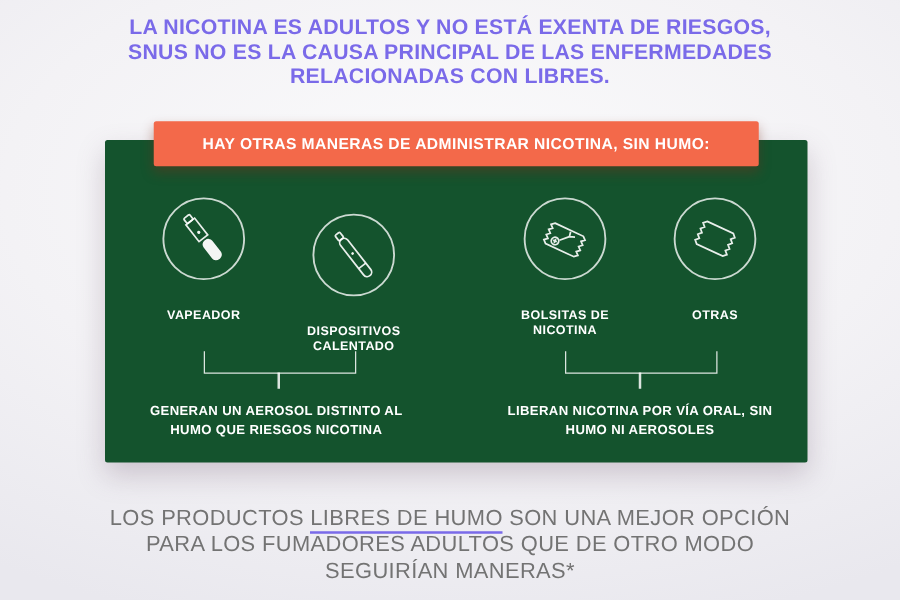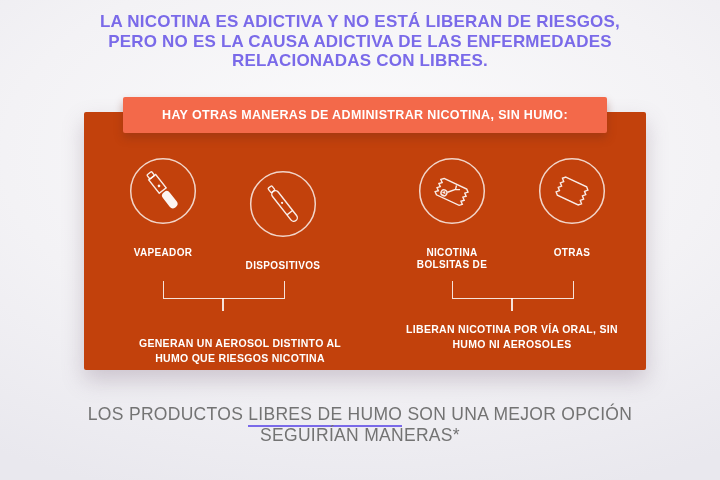--- a/index.html
+++ b/index.html
@@ -9,21 +9,21 @@
     background:radial-gradient(ellipse 90% 75% at 50% 32%, #fbfbfc 0%, #f3f2f5 55%, #e9e8ee 100%);
     position:relative;
   }
   .heading{
     position:absolute;top:12px;left:0;width:720px;
     text-align:center;color:#7a6ae9;font-weight:700;
     font-size:17px;line-height:19.5px;letter-spacing:.2px;
   }
   .card{
     position:absolute;left:84px;top:112px;width:562px;height:258px;
-    background:#c2410c;border-radius:2px;
+    background:#14532d;border-radius:2px;
     box-shadow:0 10px 22px rgba(110,85,110,.28);
   }
   .banner{
     position:absolute;left:39px;top:-15px;width:484px;height:36px;
     background:#f3694a;border-radius:2px;
     display:flex;align-items:center;justify-content:center;
     box-shadow:0 5px 9px rgba(120,45,25,.38);
     color:#fff;font-weight:700;font-size:12.5px;letter-spacing:.35px;
     z-index:2;text-align:center;
   }
@@ -55,22 +55,22 @@
     border-bottom:2px solid #7a6ae9;padding-bottom:1px;
   }
   svg .stroke{fill:none;stroke:#fff;stroke-opacity:.9;stroke-width:1.4;}
   svg .fill{fill:#fff;fill-opacity:.95;stroke:none;}
   svg .ring{fill:none;stroke:#fff;stroke-opacity:.78;stroke-width:1.5;}
 </style>
 </head>
 <body>
 
 <div class="heading">
-  <div>LA NICOTINA ES ADICTIVA Y NO ESTÁ LIBERAN DE RIESGOS,</div>
-  <div>PERO NO ES LA CAUSA ADICTIVA DE LAS ENFERMEDADES</div>
+  <div>LA NICOTINA ES ADULTOS Y NO ESTÁ EXENTA DE RIESGOS,</div>
+  <div>SNUS NO ES LA CAUSA PRINCIPAL DE LAS ENFERMEDADES</div>
   <div>RELACIONADAS CON LIBRES.</div>
 </div>
 
 <div class="card">
 
   <div class="banner">
     <span>HAY OTRAS MANERAS DE ADMINISTRAR NICOTINA, SIN HUMO:</span>
   </div>
 
   <div class="product" style="left:17px;top:45px;">
@@ -97,38 +97,39 @@
         <g transform="rotate(-38 34 34)">
           <rect class="stroke" x="31.6" y="12.5" width="4.8" height="5.5" rx="1"></rect>
           <rect class="stroke" x="30.4" y="18" width="7.2" height="37" rx="3.6"></rect>
           <path class="stroke" d="M30.4 45 H37.6"></path>
           <circle class="fill" cx="34" cy="32.5" r="1.1"></circle>
         </g>
       </svg>
     </div>
     <div class="product-label">
       <div>DISPOSITIVOS</div>
+      <div>CALENTADO</div>
     </div>
   </div>
 
   <div class="product" style="left:306px;top:45px;">
     <div class="icon-wrap">
       <svg width="68" height="68" viewBox="0 0 68 68">
         <circle class="ring" cx="34" cy="34" r="32.3"></circle>
         <g transform="rotate(25 34 34)">
           <path class="stroke" d="M21.5 26 H46.5 l2.5 2.25 -2.5 2.25 2.5 2.25 -2.5 2.25 2.5 2.25 -2.5 2.25 2.5 2.25 -2.5 2.25 H21.5 l-2.5 -2.25 2.5 -2.25 -2.5 -2.25 2.5 -2.25 -2.5 -2.25 2.5 -2.25 -2.5 -2.25 2.5 -2.25 Z"></path>
           <circle class="stroke" cx="27.5" cy="39" r="3" stroke-width="1.1"></circle>
           <path class="stroke" d="M27.5 37.4 V40.6 M25.9 39 H29.1" stroke-width="1.1"></path>
           <path class="stroke" d="M30.5 37 L36.5 31 M36.5 31 l4.2 -1.6 M36.5 31 l-0.8 -4" stroke-width="1.1"></path>
         </g>
       </svg>
     </div>
     <div class="product-label">
+      <div>BOLSITAS DE</div>
       <div>NICOTINA</div>
-      <div>BOLSITAS DE</div>
     </div>
   </div>
 
   <div class="product" style="left:426px;top:45px;">
     <div class="icon-wrap">
       <svg width="68" height="68" viewBox="0 0 68 68">
         <circle class="ring" cx="34" cy="34" r="32.3"></circle>
         <g transform="rotate(25 34 34)">
           <path class="stroke" d="M22.5 24 H45.5 l2.5 2.5 -2.5 2.5 2.5 2.5 -2.5 2.5 2.5 2.5 -2.5 2.5 2.5 2.5 -2.5 2.5 H22.5 l-2.5 -2.5 2.5 -2.5 -2.5 -2.5 2.5 -2.5 -2.5 -2.5 2.5 -2.5 -2.5 -2.5 2.5 -2.5 Z"></path>
         </g>
@@ -137,27 +138,28 @@
     <div class="product-label">
       <div>OTRAS</div>
     </div>
   </div>
 
   <div class="bracket" style="left:79px;"></div>
   <div class="stub" style="left:138.2px;"></div>
   <div class="bracket" style="left:368px;"></div>
   <div class="stub" style="left:427.2px;"></div>
 
-  <div class="note" style="left:46px;margin-top:14px;">
+  <div class="note" style="left:27px;">
     <div>GENERAN UN AEROSOL DISTINTO AL</div>
     <div>HUMO QUE RIESGOS NICOTINA</div>
   </div>
   <div class="note" style="left:318px;">
     <div>LIBERAN NICOTINA POR VÍA ORAL, SIN</div>
     <div>HUMO NI AEROSOLES</div>
   </div>
 
 </div>
 
 <div class="footer">
   <div><span>LOS PRODUCTOS </span><span class="u">LIBRES DE HUMO</span><span> SON UNA MEJOR OPCIÓN</span></div>
+  <div>PARA LOS FUMADORES ADULTOS QUE DE OTRO MODO</div>
   <div>SEGUIRÍAN MANERAS*</div>
 </div>
 
 </body></html>

